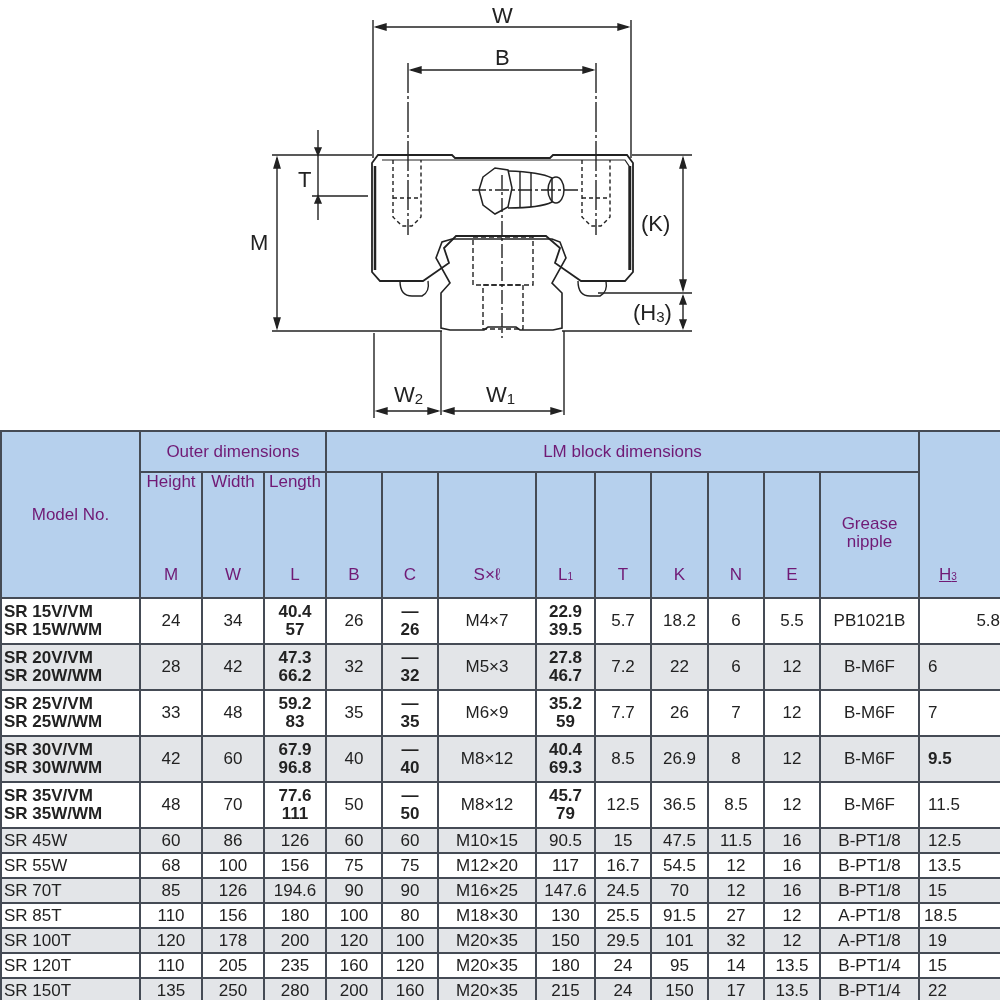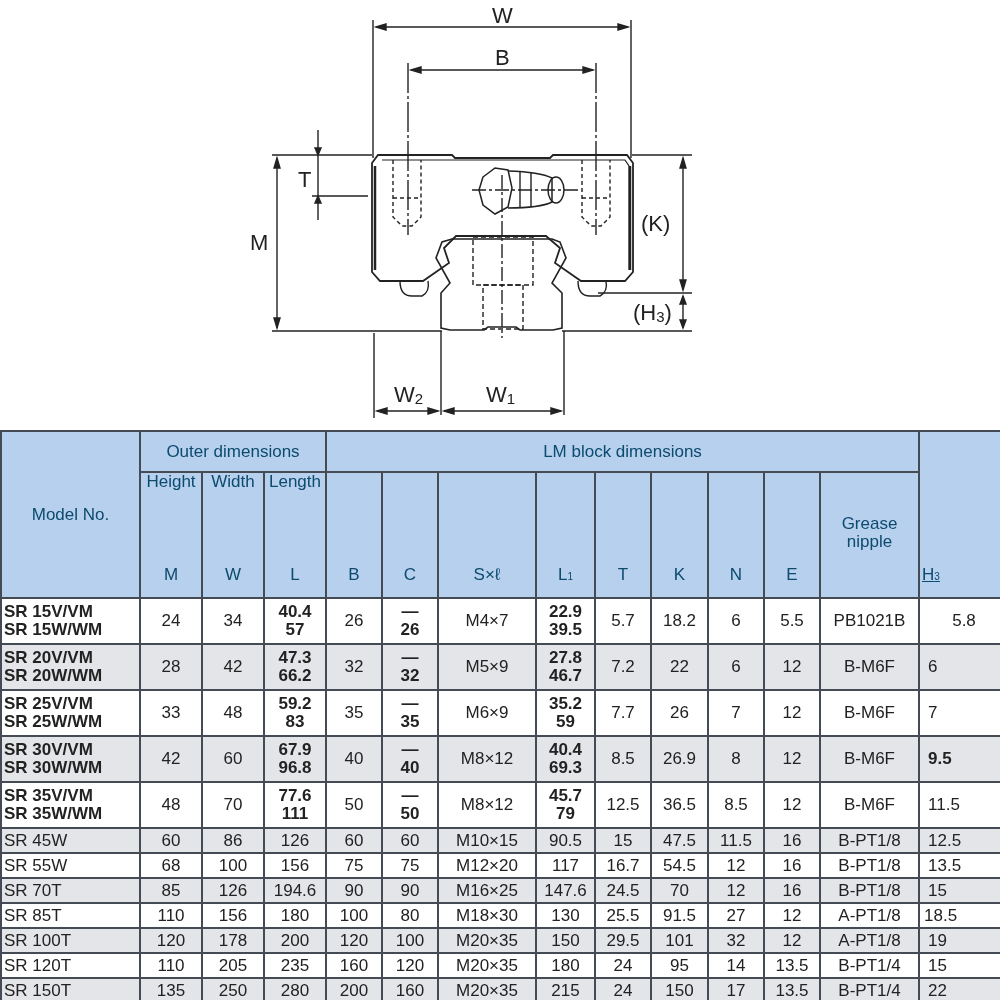--- a/index.html
+++ b/index.html
@@ -5,21 +5,21 @@
   html, body { margin: 0; padding: 0; background: #ffffff; }
   body { width: 1000px; height: 1000px; position: relative; overflow: hidden;
          font-family: "Liberation Sans", "DejaVu Sans", sans-serif; color: #222; }
   #diagram { position: absolute; left: 0; top: 0; width: 1000px; height: 425px; }
   .dim-label { position: absolute; font-size: 22px; color: #222; line-height: 1; }
   .dim-label sub { font-size: 15px; vertical-align: -2px; }
   table.spec { position: absolute; left: 0; top: 430px; width: 1000px;
                border-collapse: collapse; table-layout: fixed; font-size: 17px; }
   table.spec td, table.spec th { border: 2px solid #454b55; text-align: center;
                padding: 0; font-weight: normal; line-height: 1.05; }
-  table.spec th { background: #b6d0ed; color: #0c4a6e; }
+  table.spec th { background: #b6d0ed; color: #701a75; }
   table.spec tr.alt td { background: #e3e5e8; }
   table.spec tr.plain td { background: #ffffff; }
   table.spec td.model { text-align: left; padding-left: 2px; }
   .head-top th { height: 39px; }
   .head-mid th { height: 80px; vertical-align: top; padding-top: 32px; margin-top: 31px; }
   .head-sym th { height: 44px; vertical-align: middle; }
   .tall td { height: 44px; }
   .short td { height: 23px; }
   .two { display: block; font-weight: bold; }
   .sub { font-size: 10px; }
@@ -161,21 +161,21 @@
       <th class="nosep-t">W</th>
       <th class="nosep-t">L</th>
       <th class="nosep-t">B</th>
       <th class="nosep-t">C</th>
       <th class="nosep-t">S×ℓ</th>
       <th class="nosep-t"><span>L</span><span class="sub">1</span></th>
       <th class="nosep-t">T</th>
       <th class="nosep-t">K</th>
       <th class="nosep-t">N</th>
       <th class="nosep-t">E</th>
-      <th class="nosep-t" style="text-align:left; padding-left:2px;text-decoration:underline;"><span>H</span><span class="sub">3</span></th>
+      <th class="nosep-t" style="text-align:left; padding-left:19px;text-decoration:underline;"><span>H</span><span class="sub">3</span></th>
     </tr>
   </thead>
   <tbody id="tbody">
       <tr class="tall plain">
         <td class="model">
           <span class="two">SR 15V/VM</span>
           <span class="two">SR 15W/WM</span>
         </td>
         <td><span>24</span></td>
         <td><span>34</span></td>
@@ -191,39 +191,39 @@
         <td><span>M4×7</span></td>
         <td>
           <span class="two">22.9</span>
           <span class="two">39.5</span>
         </td>
         <td><span>5.7</span></td>
         <td><span>18.2</span></td>
         <td><span>6</span></td>
         <td><span>5.5</span></td>
         <td><span>PB1021B</span></td>
-        <td style="text-align:center; padding-left:8px;"><span>5.8</span></td>
+        <td style="text-align:right; padding-left:8px;"><span>5.8</span></td>
       </tr>
       <tr class="tall alt">
         <td class="model">
           <span class="two">SR 20V/VM</span>
           <span class="two">SR 20W/WM</span>
         </td>
         <td><span>28</span></td>
         <td><span>42</span></td>
         <td>
           <span class="two">47.3</span>
           <span class="two">66.2</span>
         </td>
         <td><span>32</span></td>
         <td>
           <span class="two">—</span>
           <span class="two">32</span>
         </td>
-        <td><span>M5×9</span></td>
+        <td><span>M5×3</span></td>
         <td>
           <span class="two">27.8</span>
           <span class="two">46.7</span>
         </td>
         <td><span>7.2</span></td>
         <td><span>22</span></td>
         <td><span>6</span></td>
         <td><span>12</span></td>
         <td><span>B-M6F</span></td>
         <td style="text-align:left; padding-left:8px;"><span>6</span></td>

